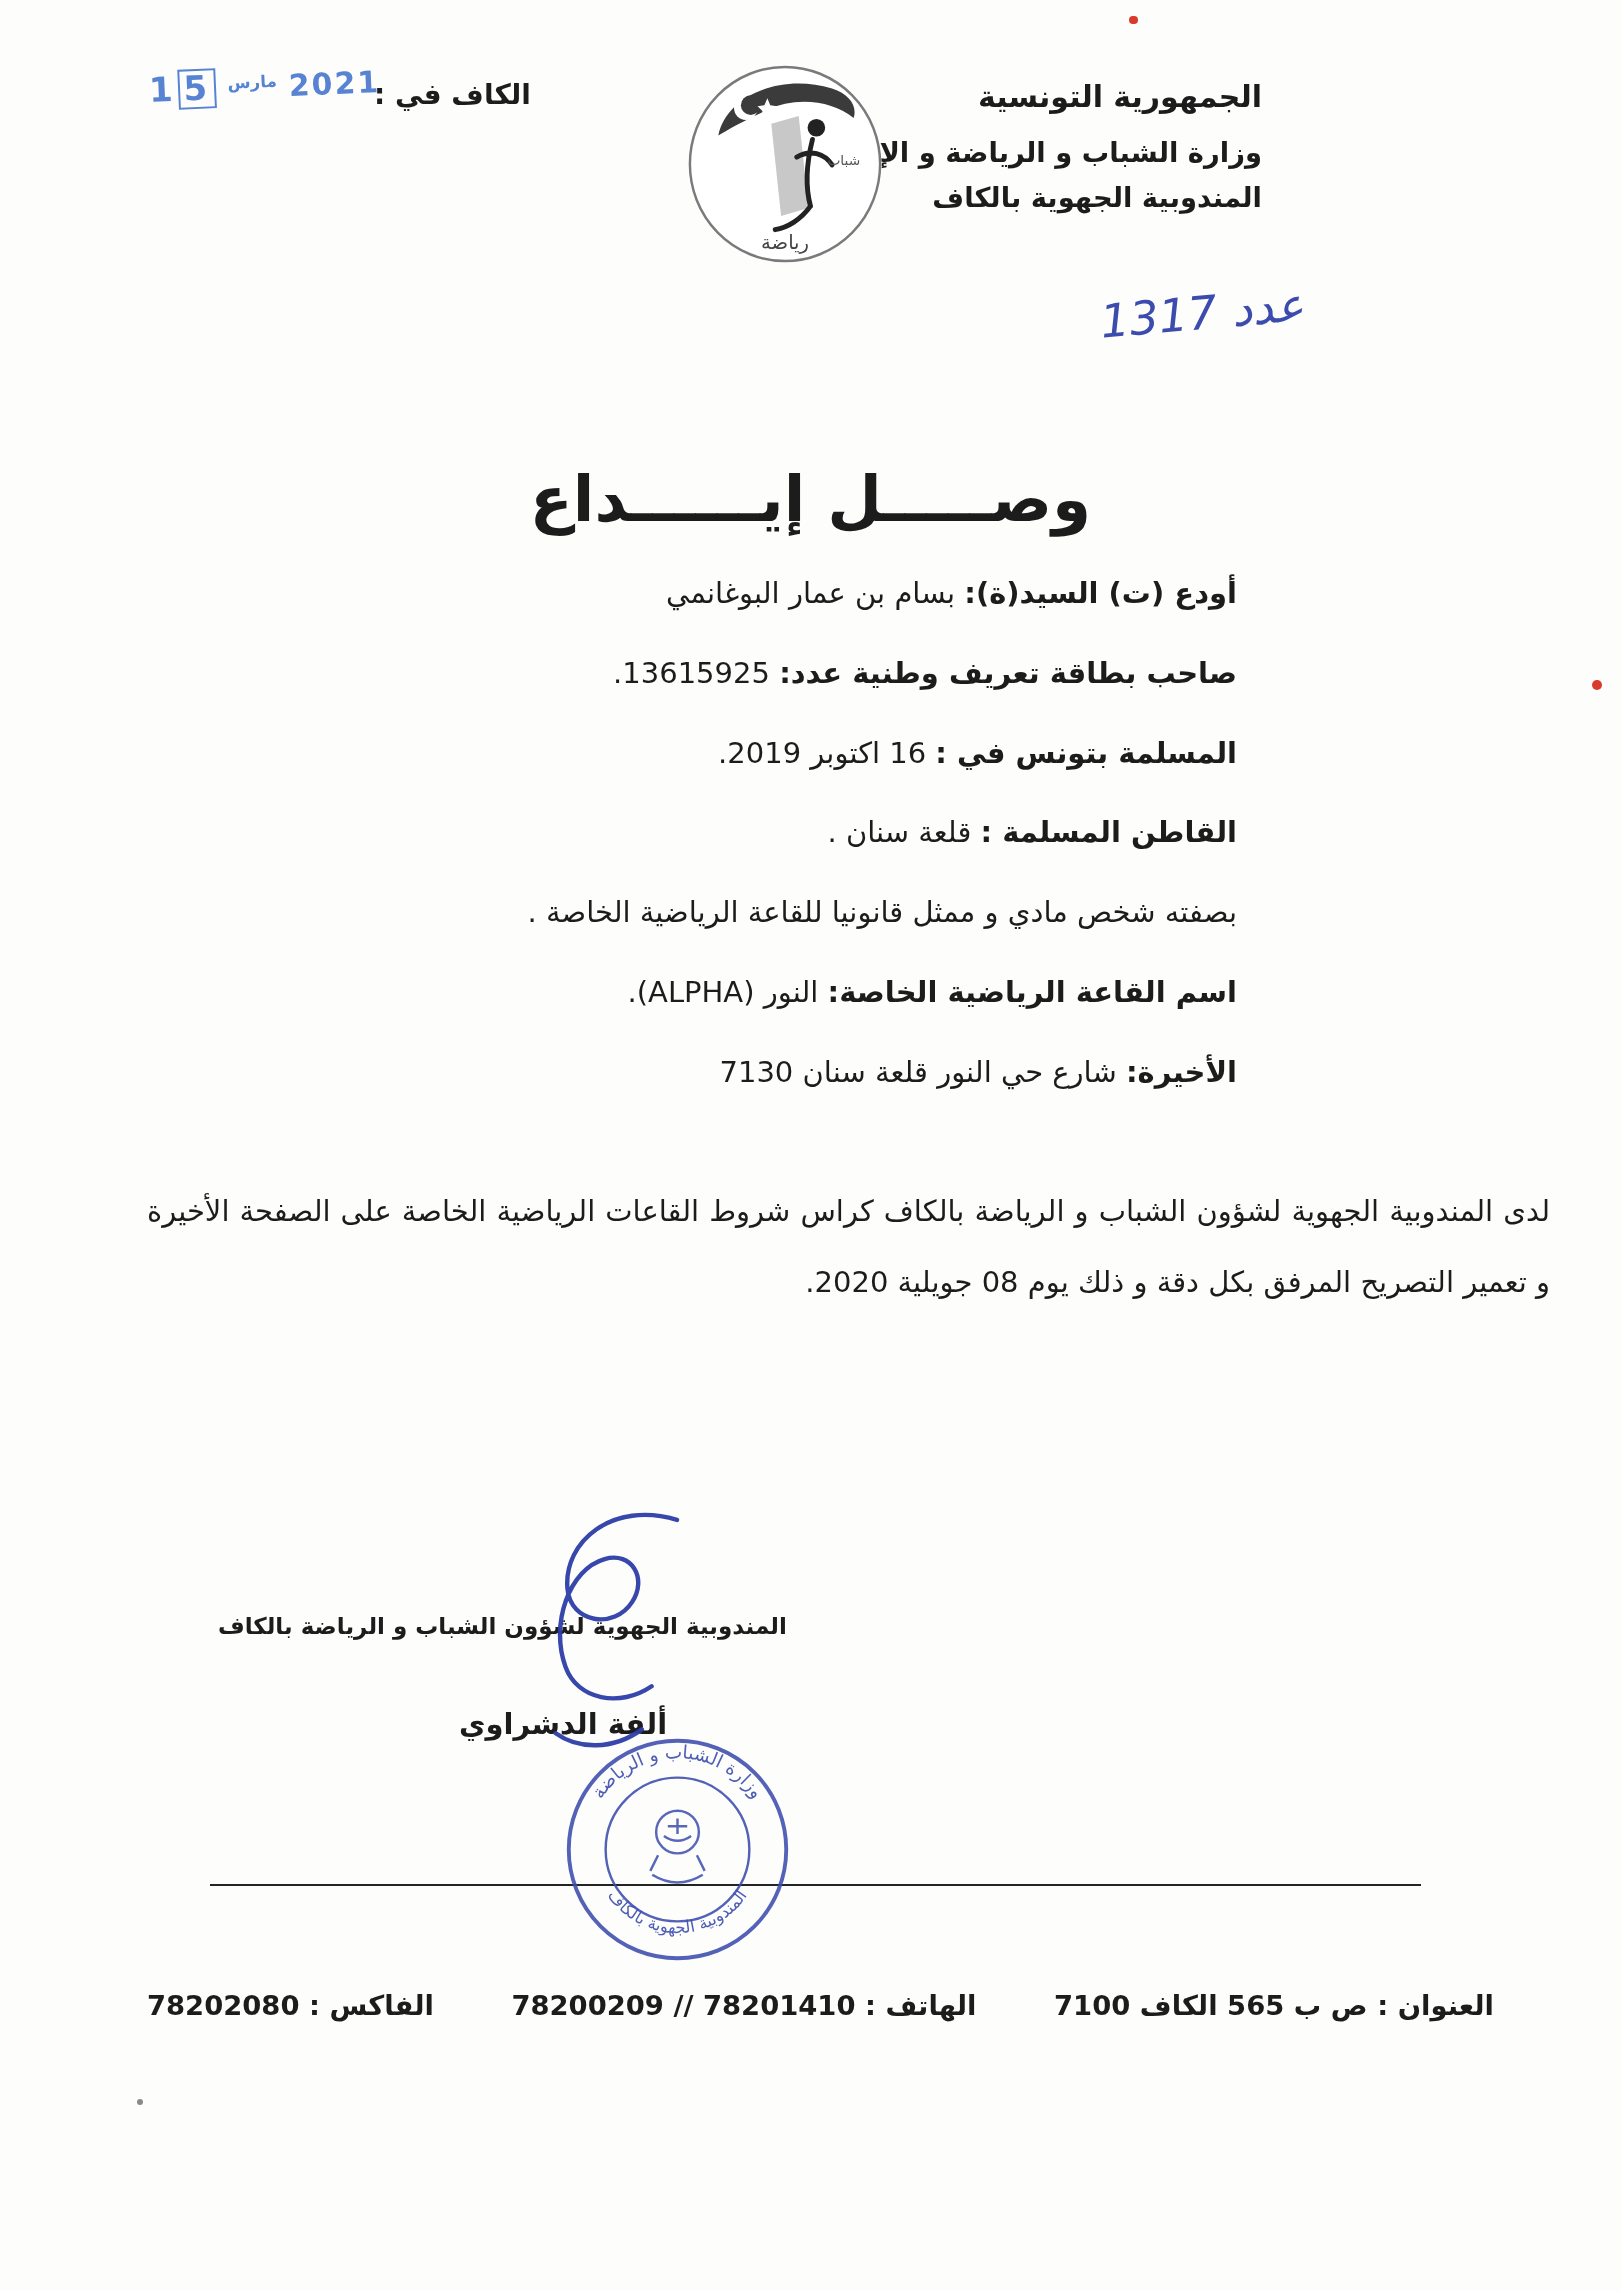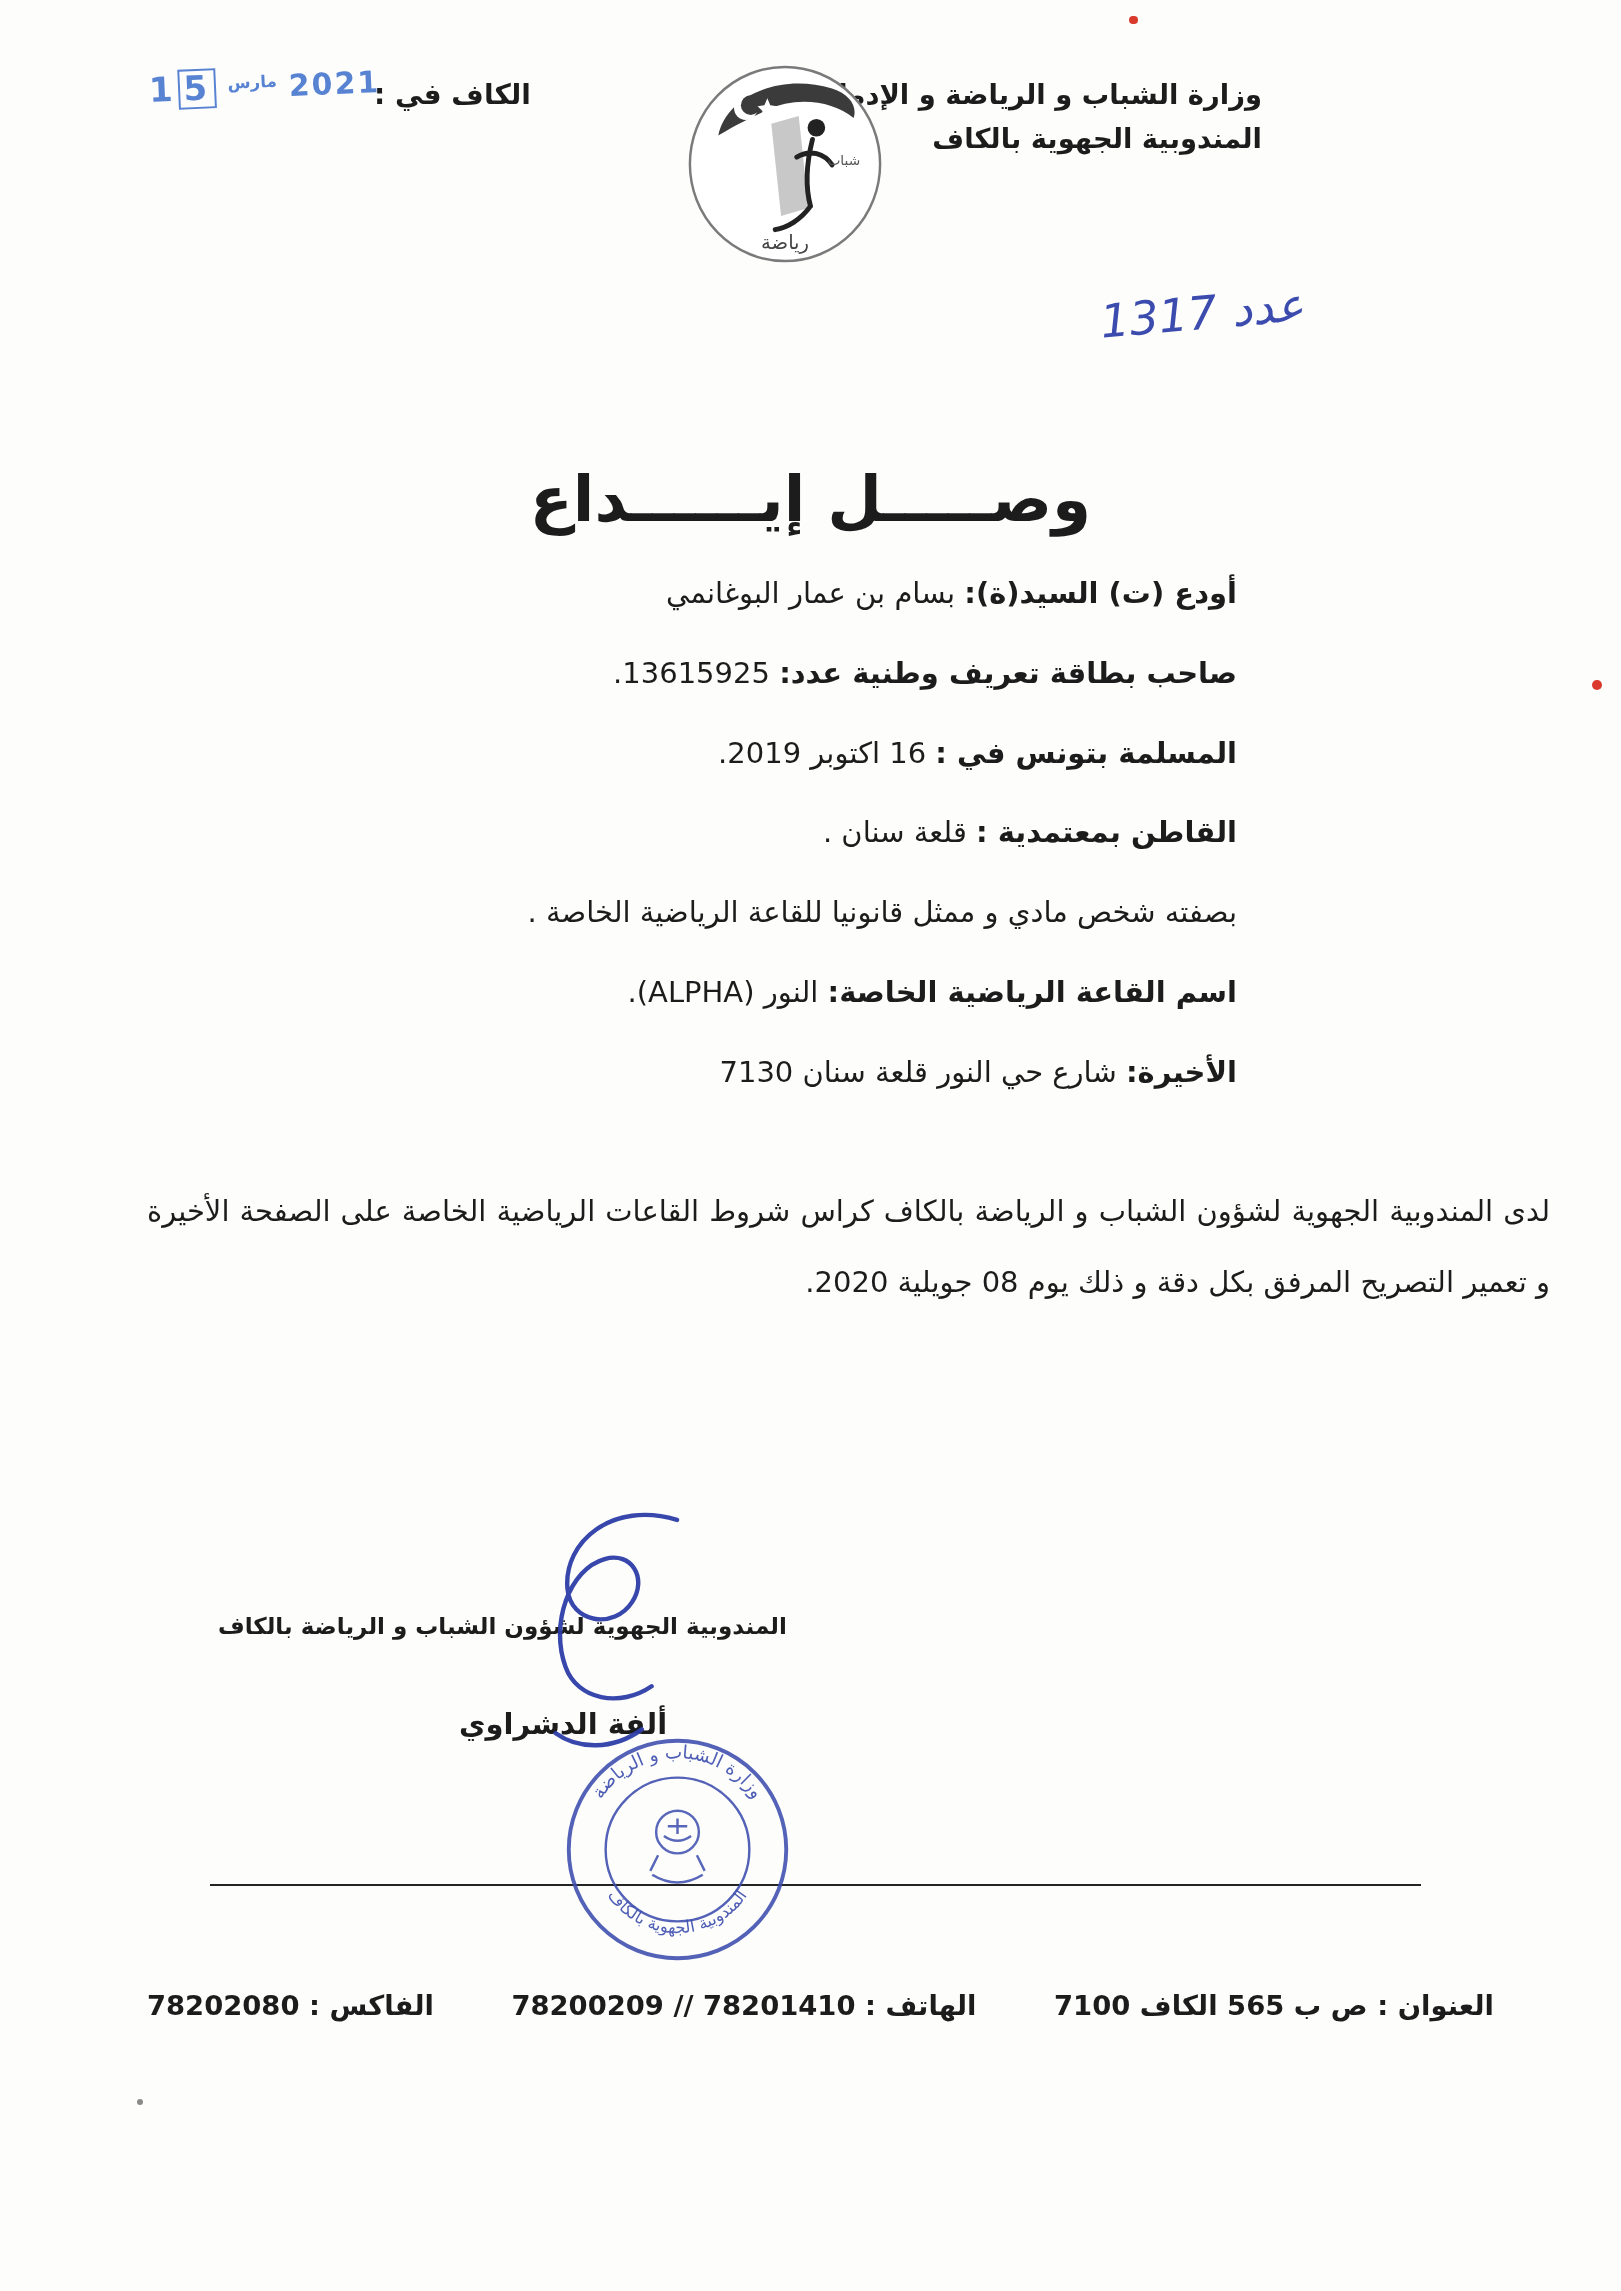--- a/index.html
+++ b/index.html
@@ -101,20 +101,21 @@
 </head>
 <body>
 
 <div class="page">
 
   <span class="dot dot1"></span>
   <span class="dot dot2"></span>
   <span class="dot dot3"></span>
 
   <div class="ministry">
+    <div class="l0">الجمهورية التونسية</div>
     <div class="l">وزارة الشباب و الرياضة و الإدماج المهني</div>
     <div class="l">المندوبية الجهوية بالكاف</div>
   </div>
 
   <div class="hand-ref">عدد 1317</div>
 
   <svg class="logo" viewBox="0 0 204 206">
     <ellipse cx="102" cy="103" rx="97" ry="99" fill="#ffffff" stroke="#7a7a7a" stroke-width="2.5"></ellipse>
     <path d="M 34,74 C 42,34 96,10 150,26 C 168,32 176,44 172,56 C 150,38 112,34 84,48 C 62,58 44,68 34,74 Z" fill="#3b3b3b"></path>
     <circle cx="62" cy="46" r="12" fill="#ffffff"></circle>
@@ -137,21 +138,21 @@
     <span class="ds-month">مارس</span>
     <span class="ds-year">2021</span>
   </div>
 
   <h1 class="doc-title">وصـــــل إيــــــداع</h1>
 
   <div class="body-lines">
     <p><strong>أودع (ت) السيد(ة):</strong> <span>بسام بن عمار البوغانمي</span></p>
     <p><strong>صاحب بطاقة تعريف وطنية عدد:</strong> <span>13615925.</span></p>
     <p><strong>المسلمة بتونس في :</strong> <span>16 اكتوبر 2019.</span></p>
-    <p><strong>القاطن بمعتمدية :</strong> <span>قلعة سنان .</span></p>
+    <p><strong>القاطن المسلمة :</strong> <span>قلعة سنان .</span></p>
     <p><strong></strong> <span>بصفته شخص مادي و ممثل قانونيا للقاعة الرياضية الخاصة .</span></p>
     <p><strong>اسم القاعة الرياضية الخاصة:</strong> <span>النور  (ALPHA).</span></p>
     <p><strong>الأخيرة:</strong> <span>شارع حي النور قلعة سنان 7130</span></p>
   </div>
 
   <p class="closing">لدى المندوبية الجهوية لشؤون الشباب و الرياضة بالكاف كراس شروط القاعات الرياضية الخاصة على الصفحة الأخيرة و تعمير التصريح المرفق بكل دقة و ذلك يوم 08 جويلية 2020.</p>
 
   <div class="sig-org">المندوبية الجهوية لشؤون الشباب و الرياضة بالكاف</div>
   <div class="sig-name">ألفة الدشراوي</div>
 

